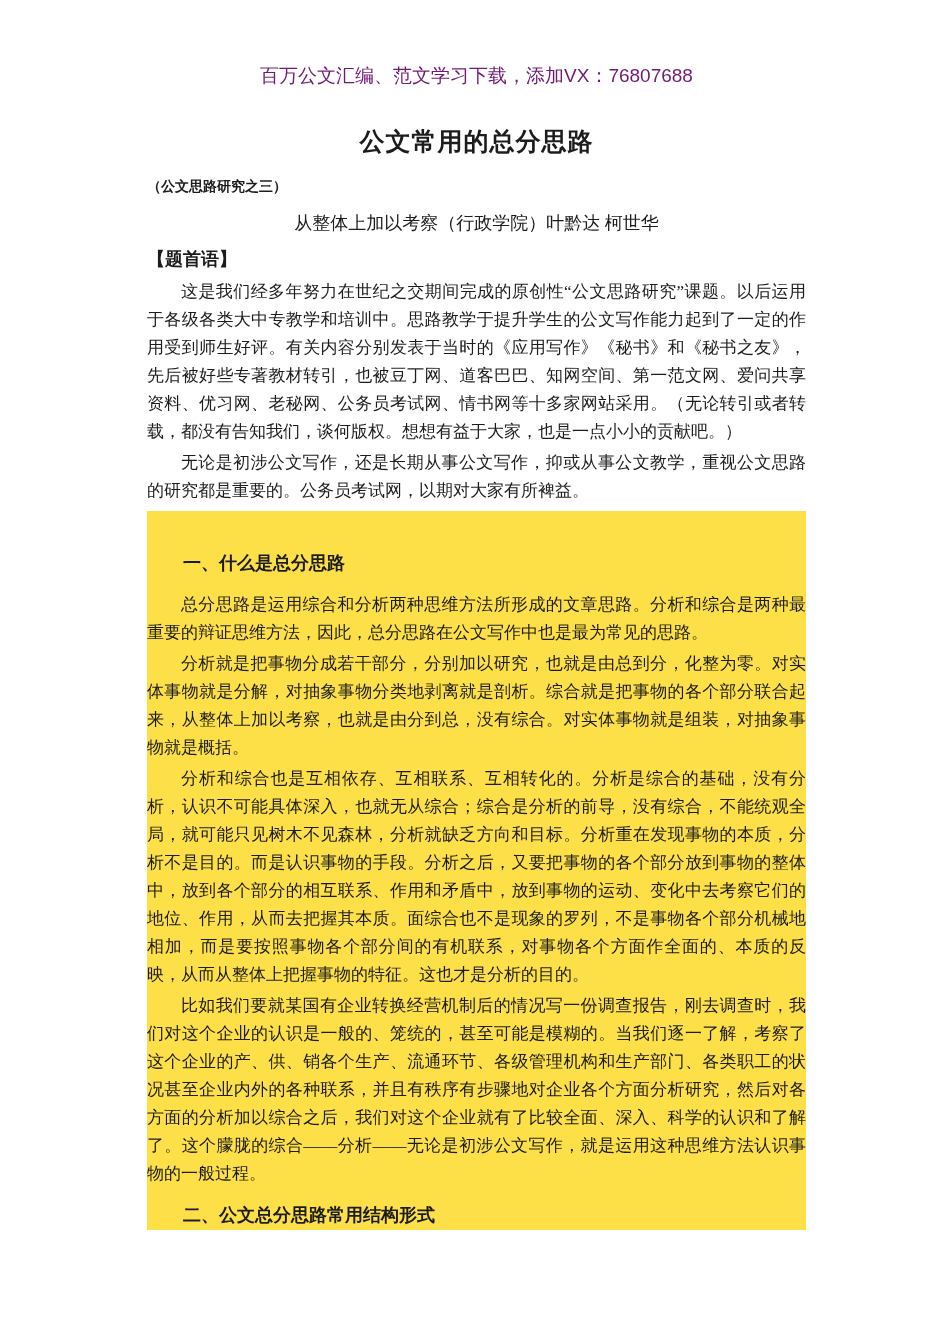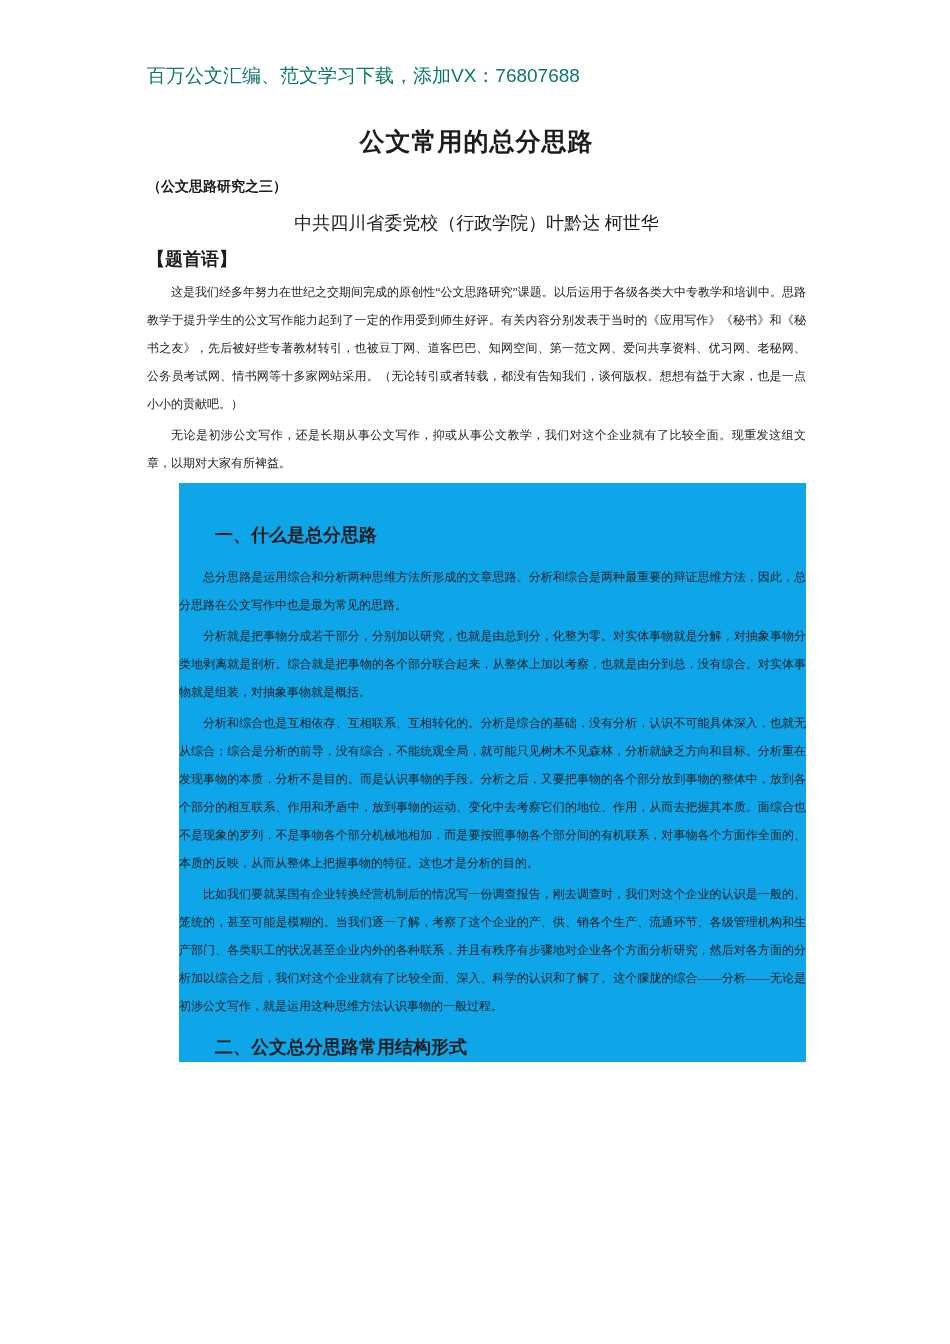--- a/index.html
+++ b/index.html
@@ -15,22 +15,22 @@
     color: #1c1c1c;
     overflow: hidden;
   }
   .page {
     box-sizing: border-box;
     width: 950px;
     height: 1344px;
     padding: 64px 144px 0 147px;
   }
   .banner {
-    text-align: left;
-    color: #0f766e;
+    text-align: center;
+    color: #701a75;
     font-family: "Liberation Sans", "DejaVu Sans", sans-serif;
     font-size: 19px;
     line-height: 24px;
     font-weight: 500;
   }
   .doc-title {
     text-align: center;
     font-size: 25px;
     line-height: 40px;
     font-weight: bold;
@@ -50,34 +50,33 @@
     margin-top: 12px;
   }
   .lead-label {
     font-family: "Liberation Sans", "DejaVu Sans", sans-serif;
     font-size: 18px;
     line-height: 24px;
     font-weight: bold;
     margin-top: 12px;
   }
   p.body-par {
-    font-size: 12px;
+    font-size: 17px;
     line-height: 28px;
     text-align: justify;
     text-align-last: left;
     text-indent: 2em;
     margin: 0;
   }
   .intro p.body-par { margin-top: 3px; }
   .intro p.body-par:first-child { margin-top: 7px; }
   .highlight {
-    background: #0ea5e9;
+    background: #fde047;
     margin-top: 6px;
     padding: 40px 0 3px 0;
-    margin-left: 32px;
   }
   .sec-heading {
     font-family: "Liberation Sans", "DejaVu Sans", sans-serif;
     font-size: 18px;
     line-height: 24px;
     font-weight: bold;
     text-indent: 2em;
     margin: 0;
   }
   .sec-heading.first { margin-bottom: 16px; }
@@ -88,27 +87,27 @@
 <body>
 
 <div class="page">
 
   <div class="banner">百万公文汇编、范文学习下载，添加VX：76807688</div>
 
   <h1 class="doc-title" style="margin-bottom:0;">公文常用的总分思路</h1>
 
   <div class="doc-subtitle">（公文思路研究之三）</div>
 
-  <div class="byline">中共四川省委党校（行政学院）叶黔达 柯世华</div>
+  <div class="byline">从整体上加以考察（行政学院）叶黔达 柯世华</div>
 
   <div class="lead-label">【题首语】</div>
 
   <div class="intro">
     <p class="body-par">这是我们经多年努力在世纪之交期间完成的原创性“公文思路研究”课题。以后运用于各级各类大中专教学和培训中。思路教学于提升学生的公文写作能力起到了一定的作用受到师生好评。有关内容分别发表于当时的《应用写作》《秘书》和《秘书之友》，先后被好些专著教材转引，也被豆丁网、道客巴巴、知网空间、第一范文网、爱问共享资料、优习网、老秘网、公务员考试网、情书网等十多家网站采用。（无论转引或者转载，都没有告知我们，谈何版权。想想有益于大家，也是一点小小的贡献吧。）</p>
-    <p class="body-par">无论是初涉公文写作，还是长期从事公文写作，抑或从事公文教学，我们对这个企业就有了比较全面。现重发这组文章，以期对大家有所裨益。</p>
+    <p class="body-par">无论是初涉公文写作，还是长期从事公文写作，抑或从事公文教学，重视公文思路的研究都是重要的。公务员考试网，以期对大家有所裨益。</p>
   </div>
 
   <div class="highlight">
     <h2 class="sec-heading first">一、什么是总分思路</h2>
 
     <p class="body-par">总分思路是运用综合和分析两种思维方法所形成的文章思路。分析和综合是两种最重要的辩证思维方法，因此，总分思路在公文写作中也是最为常见的思路。</p>
     <p class="body-par">分析就是把事物分成若干部分，分别加以研究，也就是由总到分，化整为零。对实体事物就是分解，对抽象事物分类地剥离就是剖析。综合就是把事物的各个部分联合起来，从整体上加以考察，也就是由分到总，没有综合。对实体事物就是组装，对抽象事物就是概括。</p>
     <p class="body-par">分析和综合也是互相依存、互相联系、互相转化的。分析是综合的基础，没有分析，认识不可能具体深入，也就无从综合；综合是分析的前导，没有综合，不能统观全局，就可能只见树木不见森林，分析就缺乏方向和目标。分析重在发现事物的本质，分析不是目的。而是认识事物的手段。分析之后，又要把事物的各个部分放到事物的整体中，放到各个部分的相互联系、作用和矛盾中，放到事物的运动、变化中去考察它们的地位、作用，从而去把握其本质。面综合也不是现象的罗列，不是事物各个部分机械地相加，而是要按照事物各个部分间的有机联系，对事物各个方面作全面的、本质的反映，从而从整体上把握事物的特征。这也才是分析的目的。</p>
     <p class="body-par">比如我们要就某国有企业转换经营机制后的情况写一份调查报告，刚去调查时，我们对这个企业的认识是一般的、笼统的，甚至可能是模糊的。当我们逐一了解，考察了这个企业的产、供、销各个生产、流通环节、各级管理机构和生产部门、各类职工的状况甚至企业内外的各种联系，并且有秩序有步骤地对企业各个方面分析研究，然后对各方面的分析加以综合之后，我们对这个企业就有了比较全面、深入、科学的认识和了解了。这个朦胧的综合——分析——无论是初涉公文写作，就是运用这种思维方法认识事物的一般过程。</p>
 

